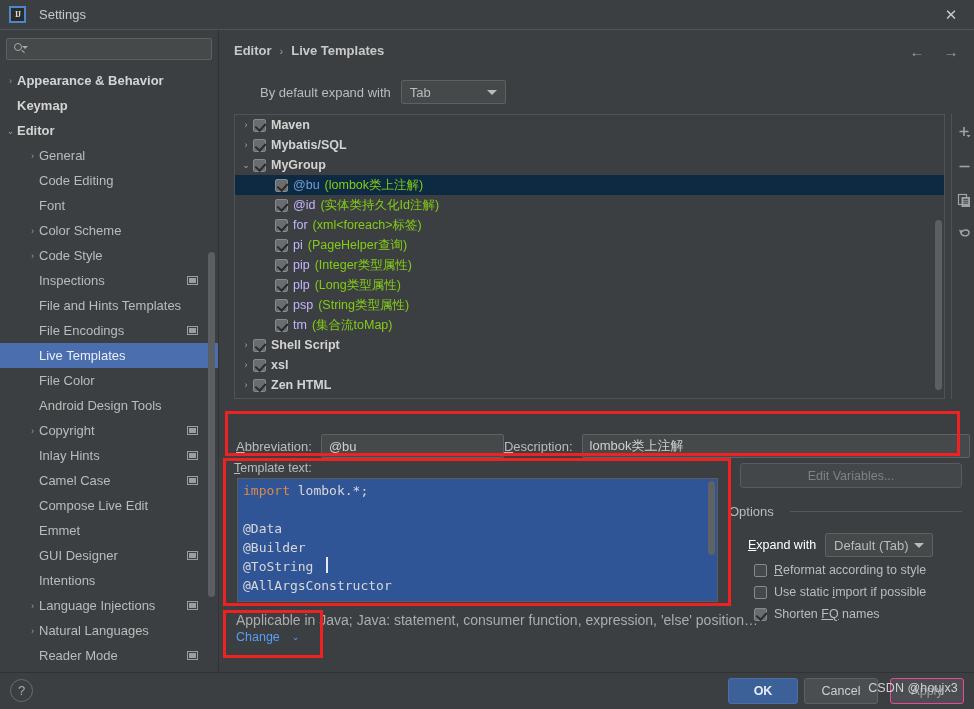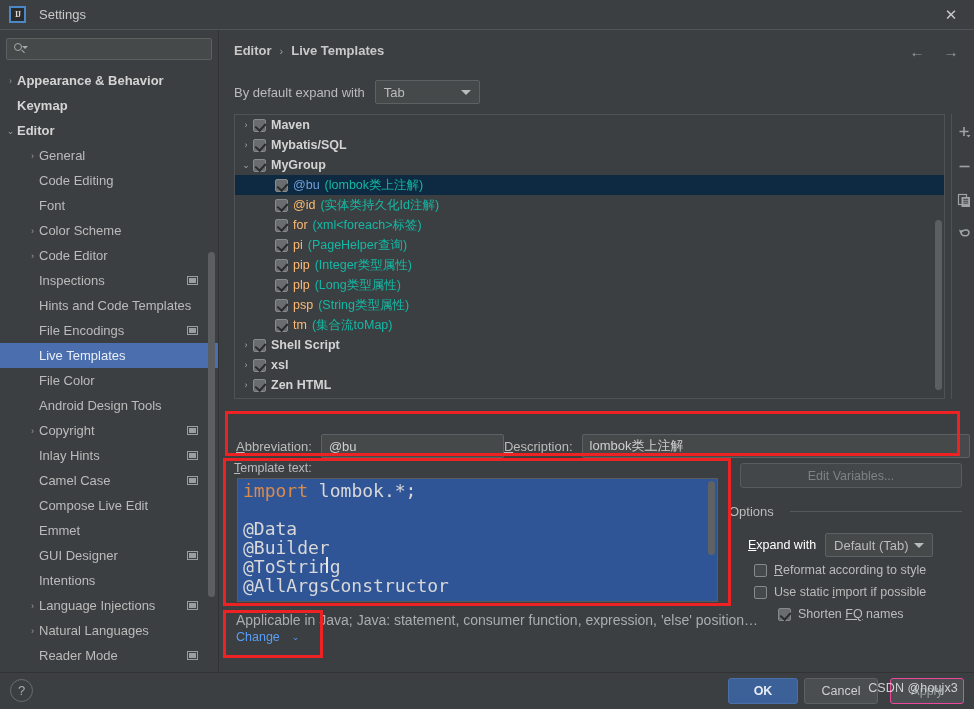--- a/index.html
+++ b/index.html
@@ -115,21 +115,21 @@
     position: absolute; right: 12px; top: 10px; display: flex; gap: 12px;
   }
   .nav-arrows div {
     width: 22px; height: 22px; display: flex; align-items: center; justify-content: center;
     color: #989c9e; font-size: 15px; cursor: pointer;
   }
 
   .expand-row {
     position: absolute; left: 15px; top: 50px; display: flex; align-items: center;
   }
-  .expand-row .lbl { font-size: 13px; color: #bbbbbb; }
+  .expand-row .lbl { font-size: 13px; color: #bbbbbb; margin-left: 26px; }
   .combo {
     margin-left: 10px; height: 24px; min-width: 105px;
     background: #45494a; border: 1px solid #5e6164; border-radius: 2px;
     display: flex; align-items: center; cursor: pointer; position: relative;
   }
   .combo .val { font-size: 13px; color: #bbbbbb; padding-left: 8px; }
   .combo .arrow {
     position: absolute; right: 8px; top: 9px;
     border-left: 5px solid transparent; border-right: 5px solid transparent;
     border-top: 5px solid #b9bcbd;
@@ -153,22 +153,22 @@
   .cb {
     width: 13px; height: 13px; background: #6a6d6f; border: 1px solid #878a8c;
     border-radius: 2px; position: relative; flex: 0 0 13px; margin-right: 5px;
   }
   .cb.checked:after {
     content: ""; position: absolute; left: 3px; top: 1px;
     width: 5px; height: 8px; border: solid #2b2b2b;
     border-width: 0 2px 2px 0; transform: rotate(42deg);
   }
   .tpl-row .gname { font-weight: bold; color: #d3d3d3; }
-  .tpl-row .abbr { color: #fdba74; }
-  .tpl-row .desc { color: #14b8a6; margin-left: 5px; }
+  .tpl-row .abbr { color: #c4b5fd; }
+  .tpl-row .desc { color: #84cc16; margin-left: 5px; }
   .tpl-row.selected .abbr { color: #6f9fdb; }
   .tpl-list-sb {
     position: absolute; right: 2px; top: 105px; width: 7px; height: 170px;
     background: #5c5f61; border-radius: 4px;
   }
 
   .list-toolbar {
     position: absolute; left: 732px; top: 84px; width: 26px; height: 285px;
     border-left: 1px solid #4f5356;
     display: flex; flex-direction: column; align-items: center; padding-top: 8px; gap: 14px;
@@ -195,21 +195,21 @@
   .tpl-label u { text-decoration: underline; }
   .tpl-text {
     position: absolute; left: 237px; top: 478px; width: 481px; height: 124px;
     background: #2b2b2b; border: 1px solid #5a5d5f; overflow: hidden;
   }
   .tpl-text .sel-bg {
     position: absolute; left: 0; top: 0; width: 481px; height: 124px; background: #2f5597;
   }
   .code {
     position: absolute; left: 5px; top: 2px; width: 470px;
-    font-family: "DejaVu Sans Mono", monospace; font-size: 18px;
+    font-family: "DejaVu Sans Mono", monospace; font-size: 13px;
     line-height: 19px; color: #d8d8d8; white-space: pre;
   }
   .code .kw { color: #d98b4a; }
   .caret-bar {
     position: absolute; width: 1.5px; height: 16px; background: #e8e8e8;
   }
   .tpl-text-sb {
     position: absolute; right: 2px; top: 2px; width: 7px; height: 74px;
     background: #5e6264; border-radius: 4px;
   }
@@ -330,30 +330,30 @@
         <div class="tree-row lvl1">
           <span class="tw none">›</span>
           <span class="label">Font</span>
         </div>
         <div class="tree-row lvl1">
           <span class="tw">›</span>
           <span class="label">Color Scheme</span>
         </div>
         <div class="tree-row lvl1">
           <span class="tw">›</span>
-          <span class="label">Code Editor</span>
+          <span class="label">Code Style</span>
         </div>
         <div class="tree-row lvl1">
           <span class="tw none">›</span>
           <span class="label">Inspections</span>
           <span class="proj-badge"></span>
         </div>
         <div class="tree-row lvl1">
           <span class="tw none">›</span>
-          <span class="label">Hints and Code Templates</span>
+          <span class="label">File and Hints Templates</span>
         </div>
         <div class="tree-row lvl1">
           <span class="tw none">›</span>
           <span class="label">File Encodings</span>
           <span class="proj-badge"></span>
         </div>
         <div class="tree-row lvl1 selected">
           <span class="tw none">›</span>
           <span class="label">Live Templates</span>
         </div>
@@ -577,21 +577,21 @@
   </div>
 
   <div class="opt-check" style="left:754px;top:563px;">
     <span class="box"></span>
     <span><u>R</u>eformat according to style</span>
   </div>
   <div class="opt-check" style="left:754px;top:585px;">
     <span class="box"></span>
     <span>Use static <u>i</u>mport if possible</span>
   </div>
-  <div class="opt-check" style="left:754px;top:607px;margin-left:24px;">
+  <div class="opt-check" style="left:754px;top:607px;">
     <span class="box checked"></span>
     <span>Shorten <u>FQ</u> names</span>
   </div>
 
   <div class="red-box" id="red-abbr"></div>
   <div class="red-box" id="red-tpl"></div>
   <div class="red-box" id="red-chg"></div>
 
   <div class="bottom-sep"></div>
   <div class="bottom-bar">

